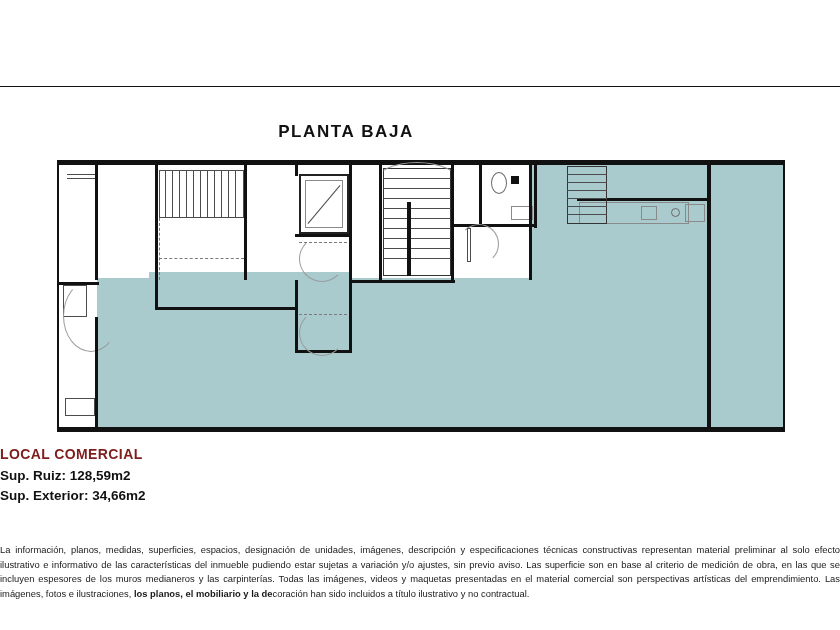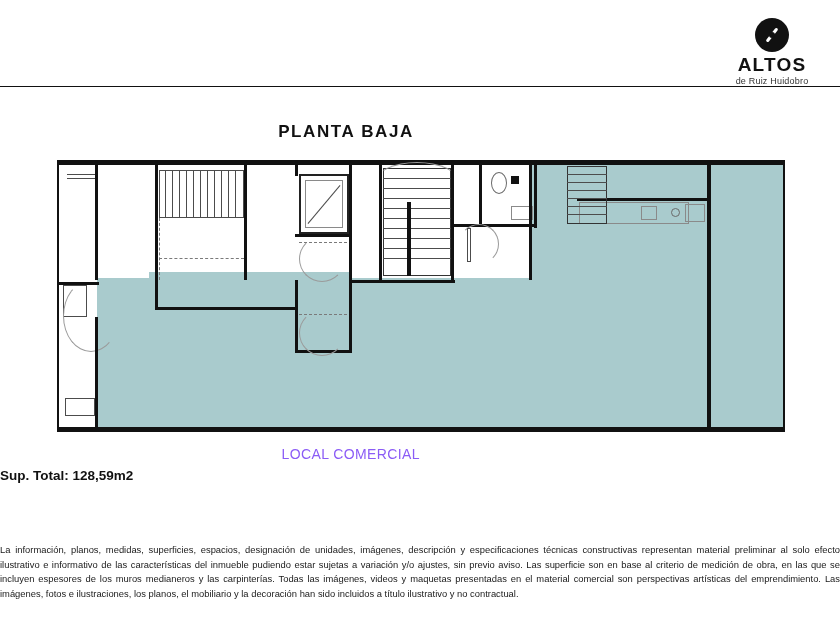--- a/index.html
+++ b/index.html
@@ -161,59 +161,50 @@
 
   
   .info {
     position: absolute;
     left: 0;
     top: 446px;
     width: 420px;
   }
   .info .local {
     font-size: 14px;
-    font-weight: normal;
+    font-weight: bold;
     letter-spacing: 0.4px;
-    color: #8b5cf6;
+    color: #7f1d1d;
     margin: 0 0 6px 0;
-    text-align: right;
   }
   .info .line {
     font-size: 13.5px;
     font-weight: bold;
     color: #111;
     margin: 0 0 5px 0;
   }
 
   
   .legal {
     position: absolute;
     left: 0;
     top: 543px;
     width: 840px;
     font-size: 9.4px;
     line-height: 1.55;
     color: #1a1a1a;
     text-align: justify;
   }
-  .legal b { font-weight: normal; }
+  .legal b { font-weight: bold; }
 </style>
 </head>
 <body>
 
 <div class="header">
 
-  <div class="logo-block">
-    <div class="logo-mark">
-      <div class="needle"></div>
-      <div class="dot"></div>
-    </div>
-    <div class="logo-name">ALTOS</div>
-    <div class="logo-sub">de Ruiz Huidobro</div>
-  </div>
 
   <div class="header-rule"></div>
 </div>
 
 <div class="floor-label">PLANTA BAJA</div>
 
 <div class="plan">
 
   <div class="fill" style="left:38px; top:116px; width:610px; height:152px;"></div>
   <div class="fill" style="left:470px; top:2px; width:178px; height:116px;"></div>
@@ -311,16 +302,17 @@
   <div class="thin" style="left:508px; top:44px; width:40px; height:1px;"></div>
   <div class="thin" style="left:508px; top:52px; width:40px; height:1px;"></div>
 
   <div class="wall" style="left:452px; top:14px; width:8px; height:8px;"></div>
 
   <div class="outline" style="left:6px; top:236px; width:30px; height:18px;"></div>
 </div>
 
 <div class="info">
   <div class="local">LOCAL COMERCIAL</div>
-  <div class="line">Sup. Total: 128,59m2</div>
+  <div class="line">Sup. Ruiz: 128,59m2</div>
+  <div class="line">Sup. Exterior: 34,66m2</div>
 </div>
 
 <div class="legal"><span>La información, planos, medidas, superficies, espacios, designación de unidades, imágenes, descripción y especificaciones técnicas constructivas representan material preliminar al solo efecto ilustrativo e informativo de las características del inmueble pudiendo estar sujetas a variación y/o ajustes, sin previo aviso. Las superficie son en base al criterio de medición de obra, en las que se incluyen espesores de los muros medianeros y las carpinterías. Todas las imágenes, videos y maquetas presentadas en el material comercial son perspectivas artísticas del emprendimiento. Las imágenes, fotos e ilustraciones, </span><b>los planos, el mobiliario y la de</b><span>coración han sido incluidos a título ilustrativo y no contractual.</span></div>
 
 </body></html>

